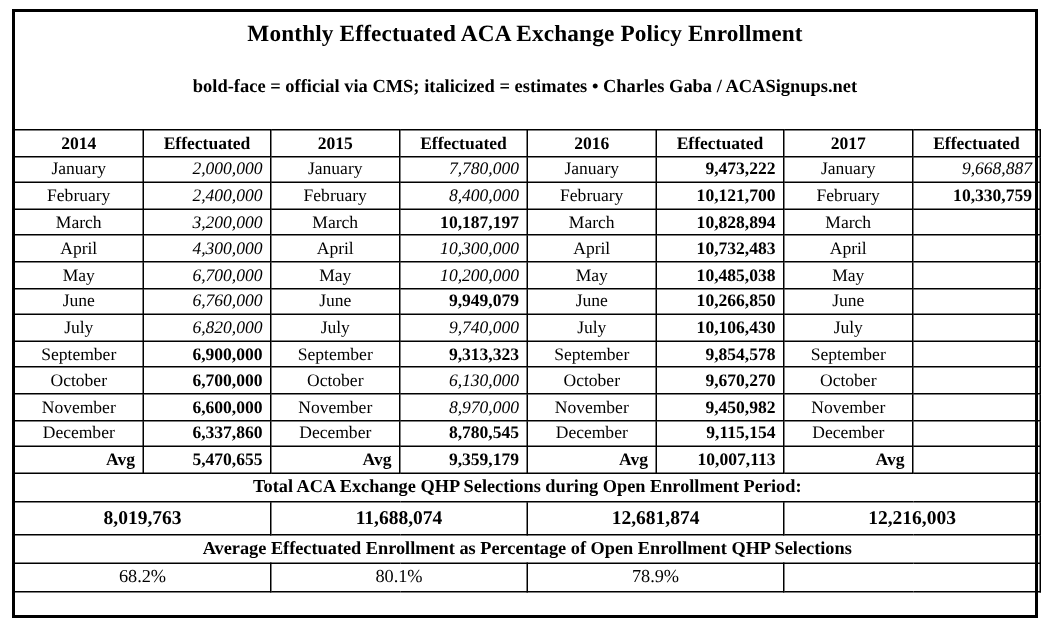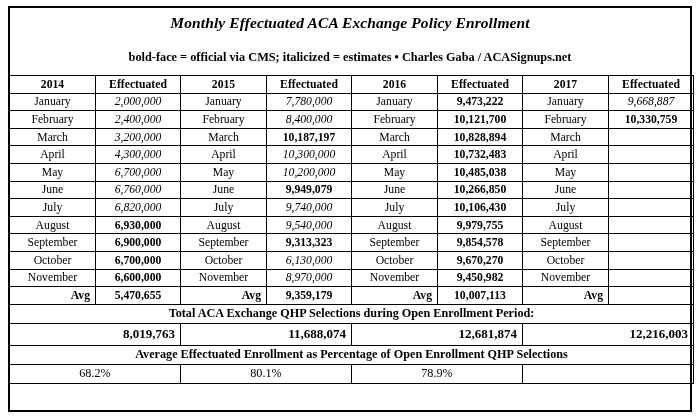--- a/index.html
+++ b/index.html
@@ -31,34 +31,33 @@
   .title-block {
     text-align: center;
     padding: 6px 4px 3px 4px;
   }
   .title-main {
     font-size: 15.5px;
     font-weight: bold;
     letter-spacing: 0.1px;
     line-height: 1.15;
     font-family: "Liberation Serif", serif;
-    font-style: italic;
   }
   .title-sub {
     font-size: 12.3px;
     font-weight: bold;
     line-height: 1.2;
     margin-top: 18px;
     font-family: "Liberation Serif", serif;
   }
   .main-table-wrap {
     position: absolute;
     left: -1px;
     right: -1px;
-    top: 67px;
+    top: 78px;
   }
   .main-table {
     border-collapse: collapse;
     width: 684px;
     table-layout: fixed;
   }
   .main-table td {
     border: 1px solid #000;
     height: 17.6px;
     font-size: 11.7px;
@@ -70,40 +69,40 @@
   }
   .hdr {
     font-weight: bold;
     text-align: center;
     font-size: 12.2px;
   }
   .month {
     text-align: center;
   }
   .val {
-    text-align: center;
+    text-align: right;
   }
   .ital {
     font-style: italic;
   }
   .bold {
     font-weight: bold;
   }
   .avg-label {
     text-align: right;
     font-weight: bold;
   }
   .section-row td {
     text-align: center;
     font-weight: bold;
     font-size: 12.2px;
     height: 19px;
   }
   .totals-row td {
-    text-align: right;
+    text-align: center;
     font-weight: bold;
     font-size: 13px;
     height: 22px;
   }
   .pct-row td {
     text-align: center;
     font-size: 12.2px;
     height: 19px;
   }
 </style>
@@ -205,30 +204,20 @@
               <td class="month">July</td>
               <td class="val ital">6,820,000</td>
               <td class="month">July</td>
               <td class="val ital">9,740,000</td>
               <td class="month">July</td>
               <td class="val bold">10,106,430</td>
               <td class="month">July</td>
               <td class="val "></td>
             </tr>
             <tr>
-              <td class="month">August</td>
-              <td class="val bold">6,930,000</td>
-              <td class="month">August</td>
-              <td class="val ital">9,540,000</td>
-              <td class="month">August</td>
-              <td class="val bold">9,979,755</td>
-              <td class="month">August</td>
-              <td class="val "></td>
-            </tr>
-            <tr>
               <td class="month">September</td>
               <td class="val bold">6,900,000</td>
               <td class="month">September</td>
               <td class="val bold">9,313,323</td>
               <td class="month">September</td>
               <td class="val bold">9,854,578</td>
               <td class="month">September</td>
               <td class="val "></td>
             </tr>
             <tr>
@@ -242,20 +231,30 @@
               <td class="val "></td>
             </tr>
             <tr>
               <td class="month">November</td>
               <td class="val bold">6,600,000</td>
               <td class="month">November</td>
               <td class="val ital">8,970,000</td>
               <td class="month">November</td>
               <td class="val bold">9,450,982</td>
               <td class="month">November</td>
+              <td class="val "></td>
+            </tr>
+            <tr>
+              <td class="month">December</td>
+              <td class="val bold">6,337,860</td>
+              <td class="month">December</td>
+              <td class="val bold">8,780,545</td>
+              <td class="month">December</td>
+              <td class="val bold">9,115,154</td>
+              <td class="month">December</td>
               <td class="val "></td>
             </tr>
             <tr>
               <td class="avg-label">Avg</td>
               <td class="val bold">5,470,655</td>
               <td class="avg-label">Avg</td>
               <td class="val bold">9,359,179</td>
               <td class="avg-label">Avg</td>
               <td class="val bold">10,007,113</td>
               <td class="avg-label">Avg</td>

